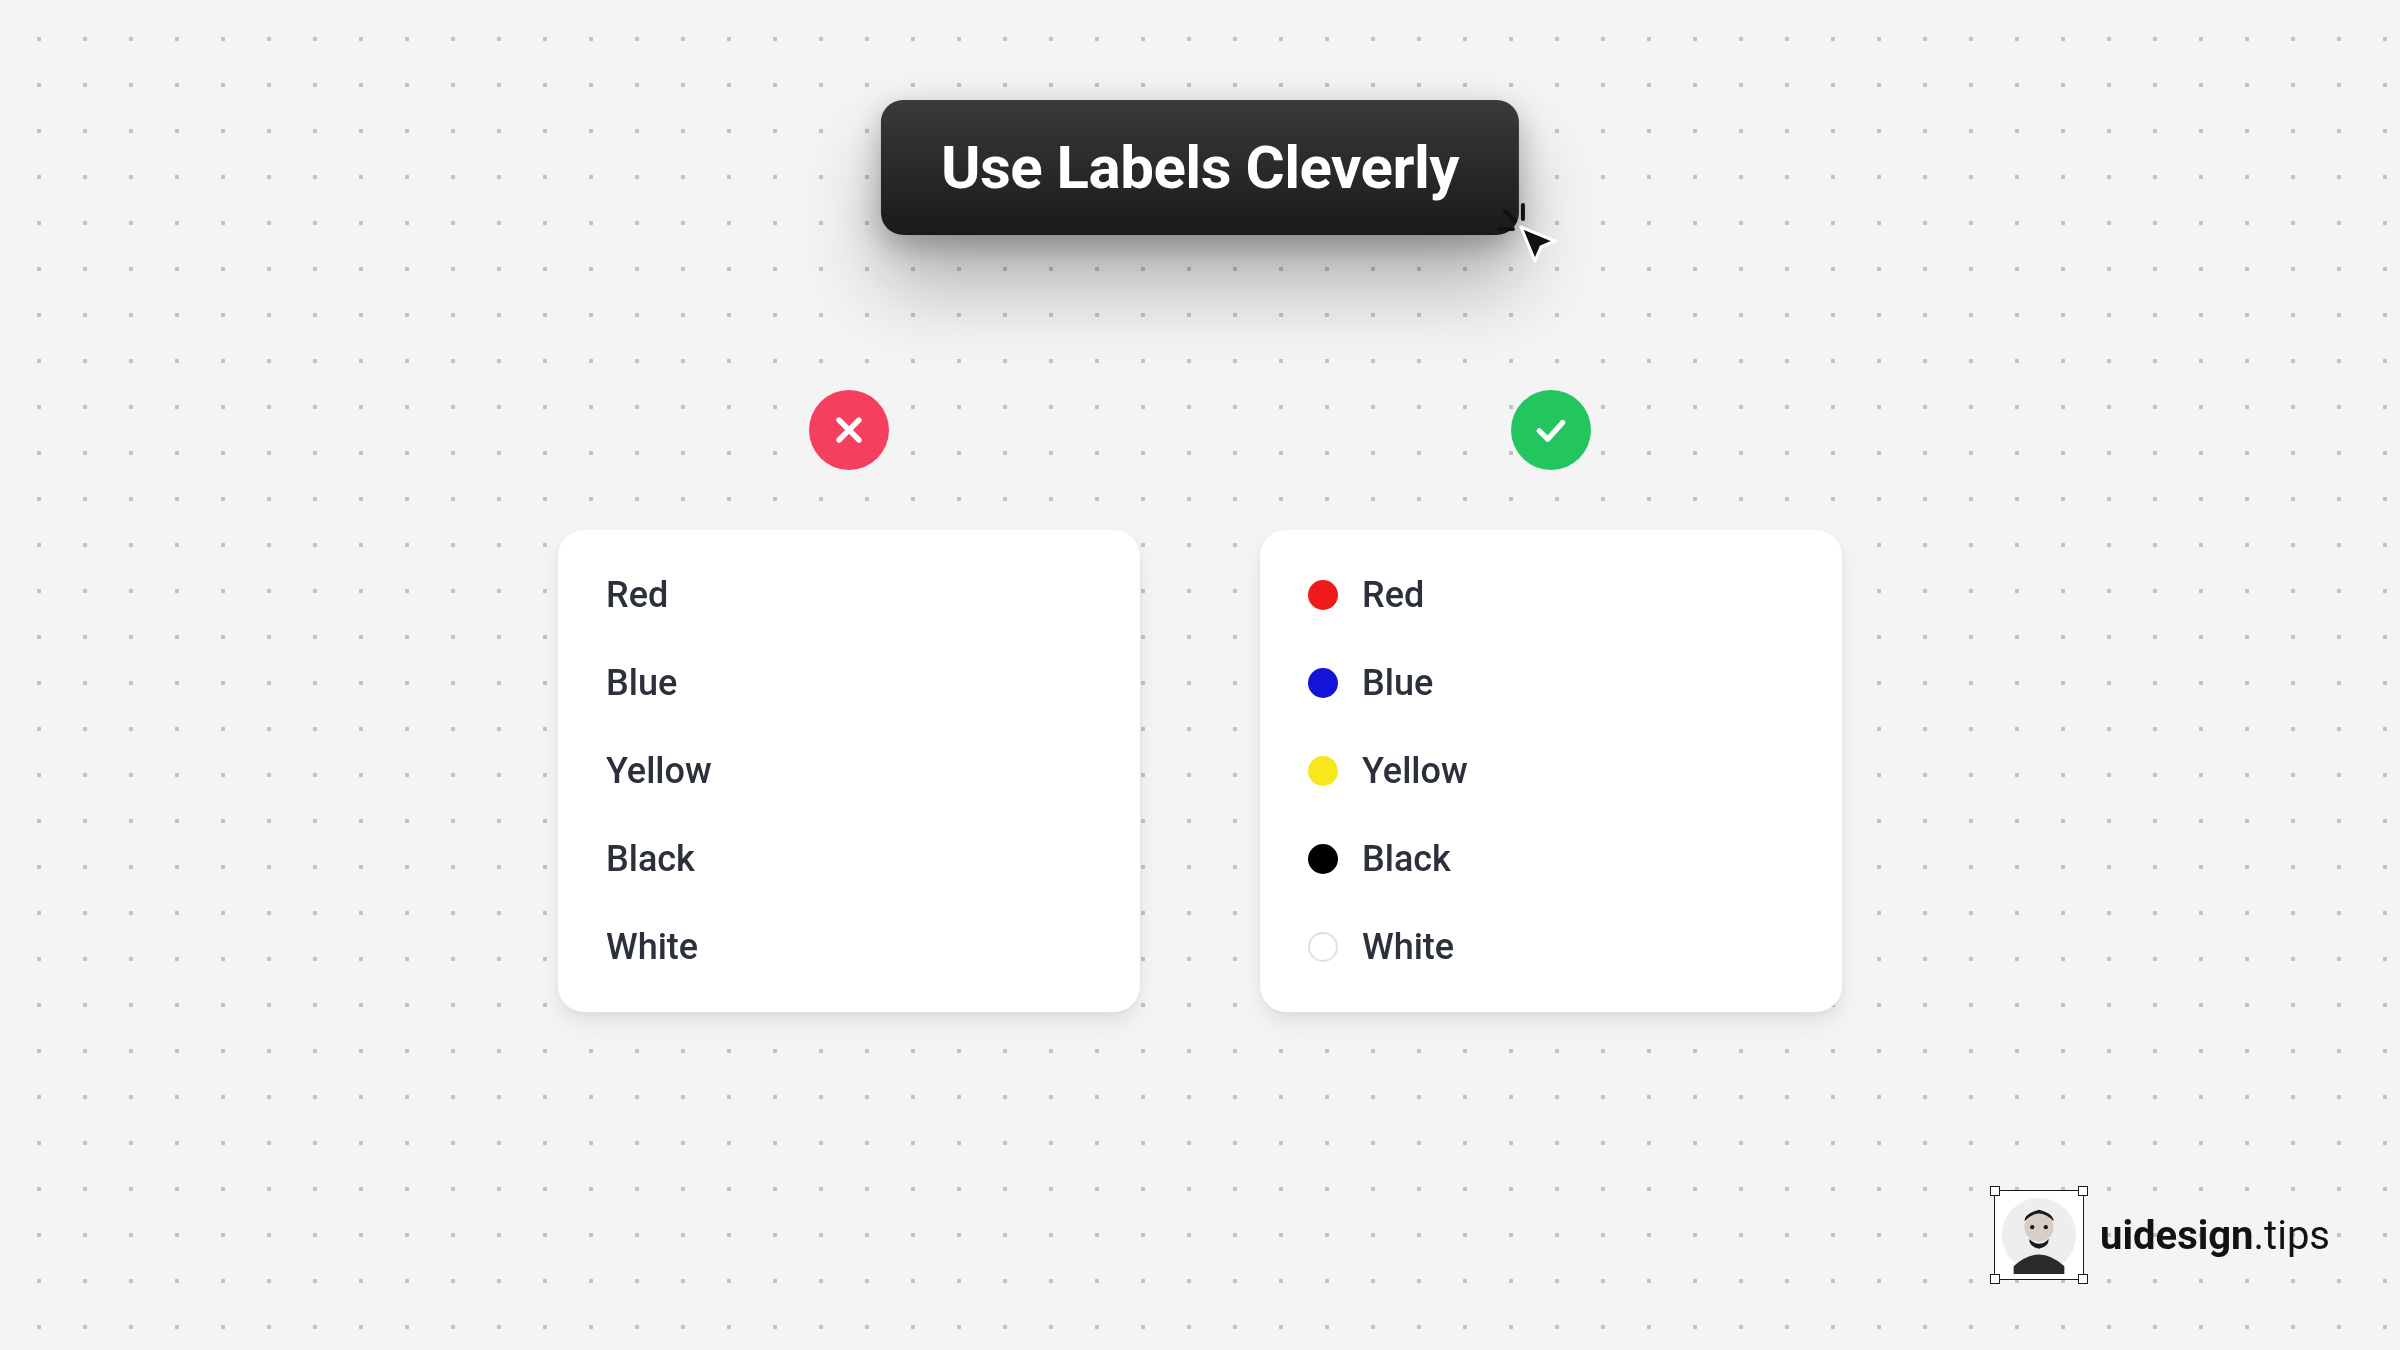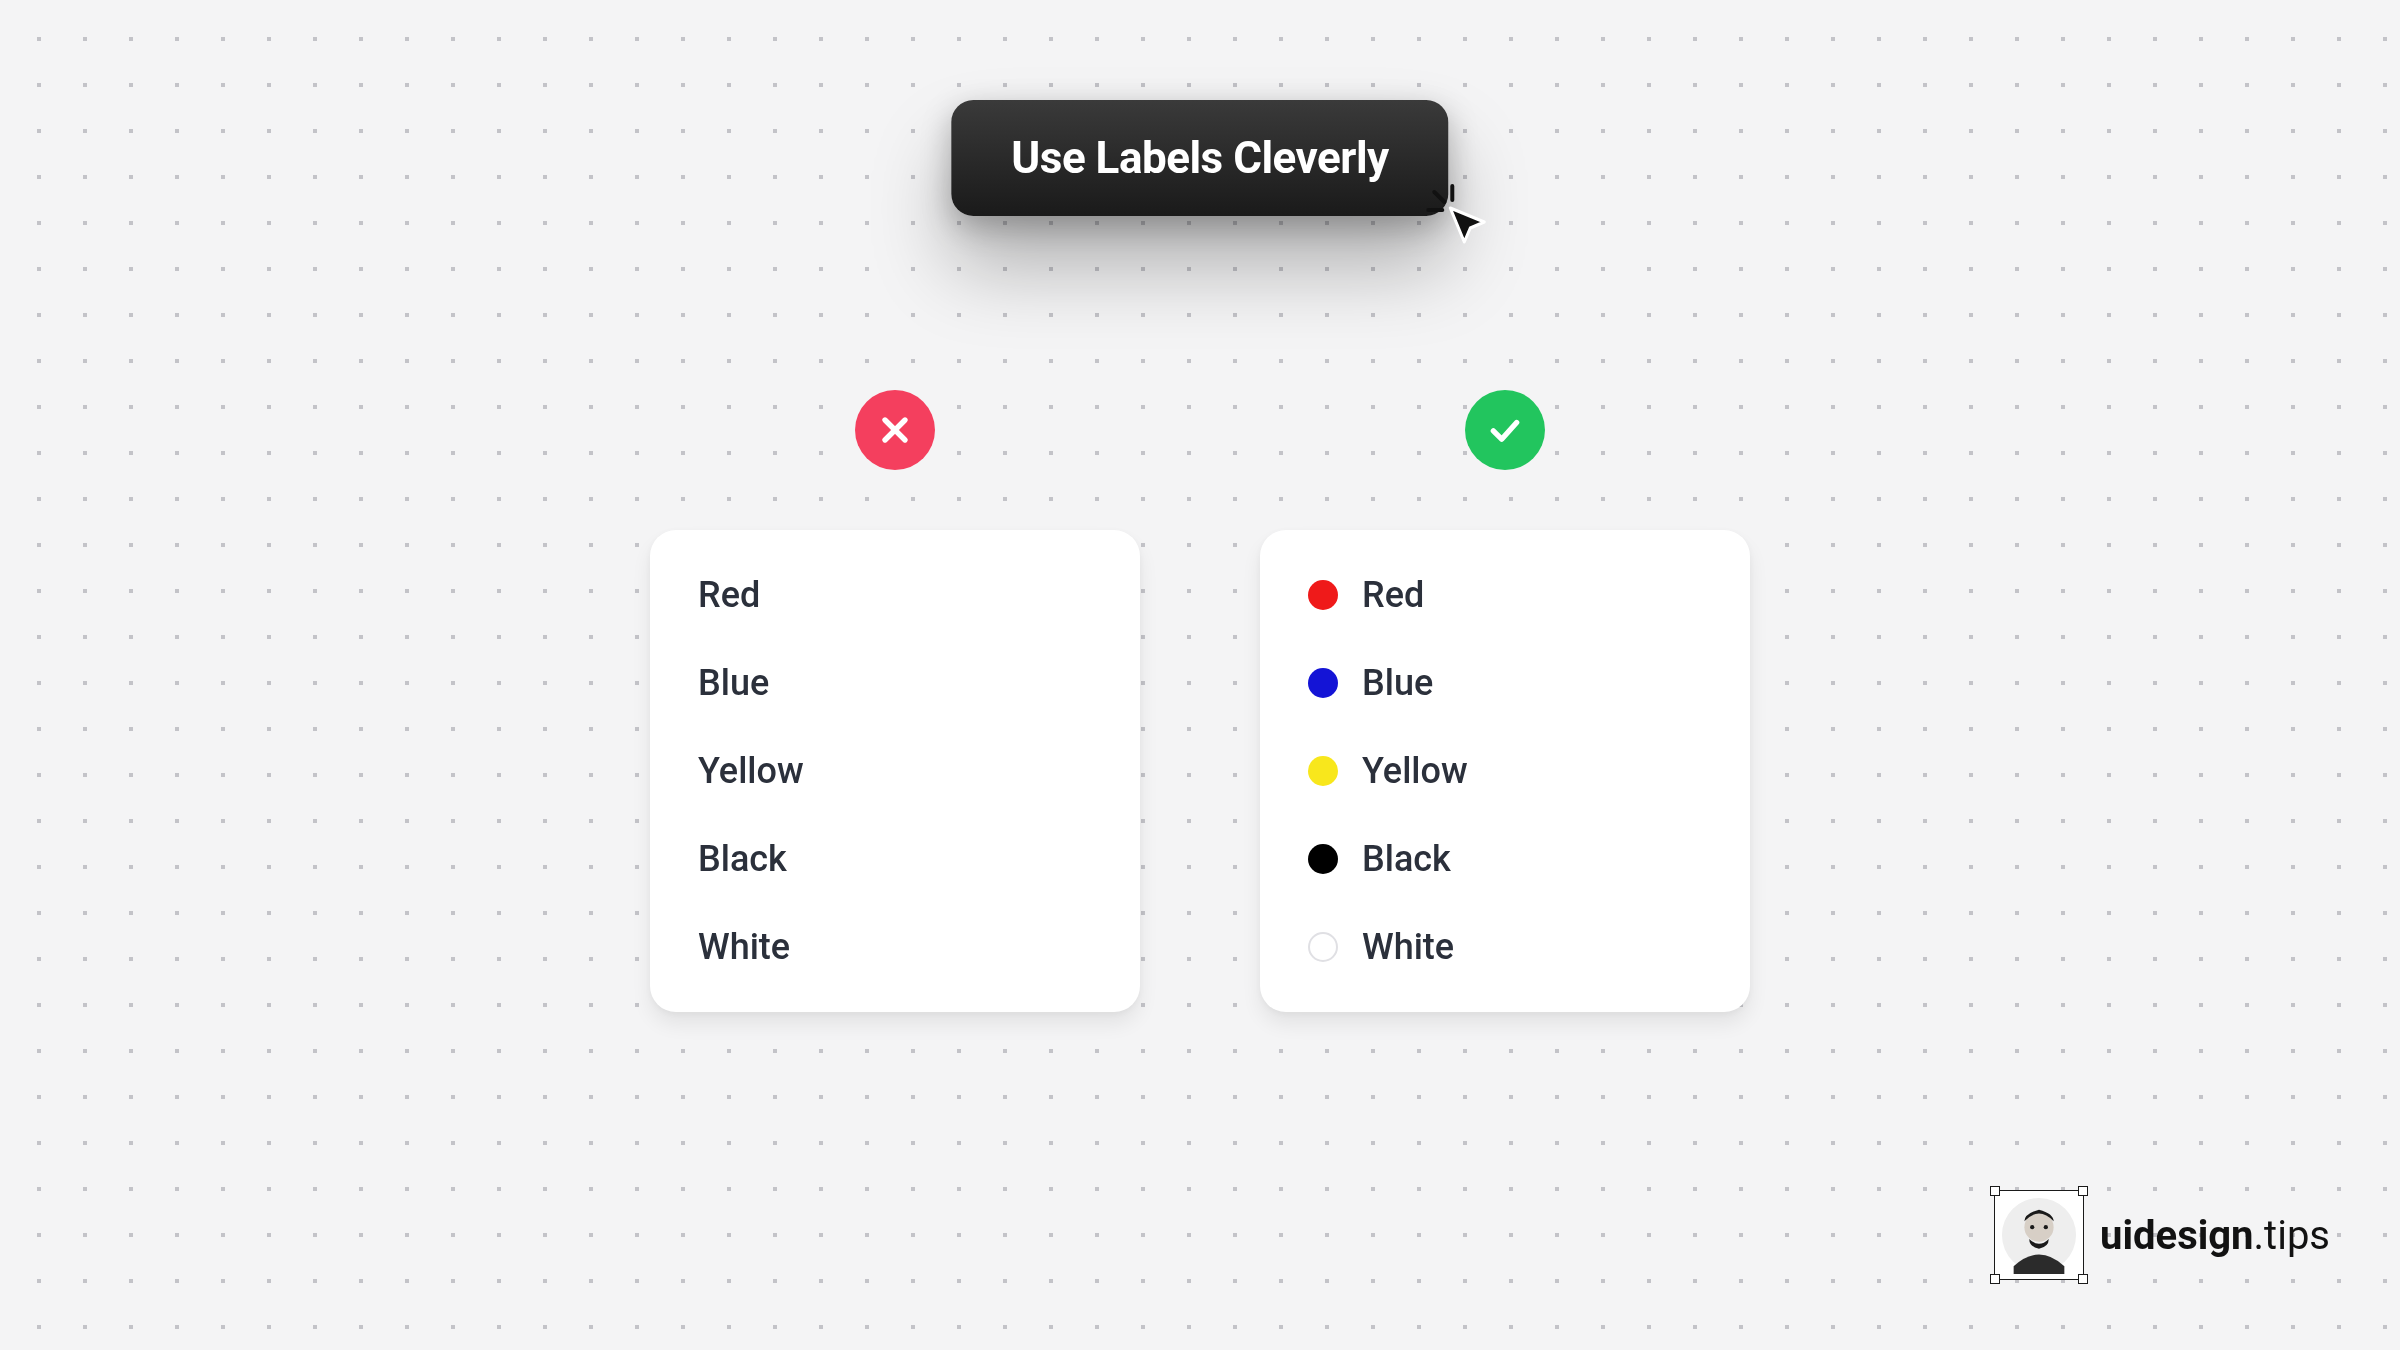--- a/index.html
+++ b/index.html
@@ -16,21 +16,21 @@
     overflow: hidden;
   }
 
   .title-chip {
     position: absolute;
     top: 100px;
     left: 50%;
     transform: translateX(-50%);
     background: linear-gradient(180deg, #3a3a3a 0%, #1a1a1a 100%);
     color: #fff;
-    font-size: 44px;
+    font-size: 60px;
     font-weight: 700;
     padding: 32px 60px;
     border-radius: 22px;
     box-shadow: 0 50px 80px rgba(0,0,0,0.28), 0 10px 30px rgba(0,0,0,0.25);
     letter-spacing: -0.5px;
   }
 
   .cursor-icon {
     position: absolute;
     right: -44px;
@@ -57,21 +57,21 @@
     display: flex;
     align-items: center;
     justify-content: center;
     margin-bottom: 60px;
   }
   .badge-bad  { background: #f43f5e; }
   .badge-good { background: #22c55e; }
   .badge svg  { width: 40px; height: 40px; }
 
   .card {
-    width: 490px;
+    width: 582px;
     background: #fff;
     border-radius: 26px;
     padding: 44px 48px;
     box-shadow: 0 12px 20px rgba(0,0,0,0.07), 0 2px 6px rgba(0,0,0,0.04);
     display: flex;
     flex-direction: column;
     gap: 46px;
   }
 
   .item {

